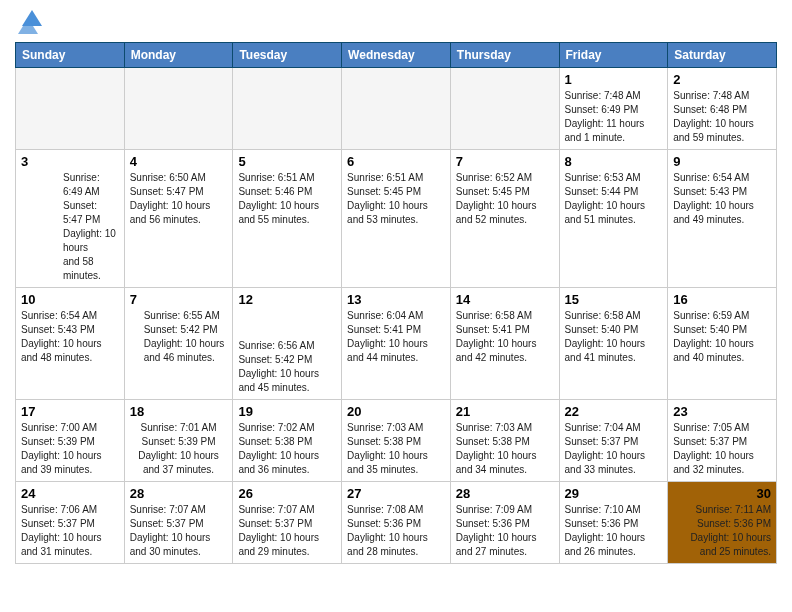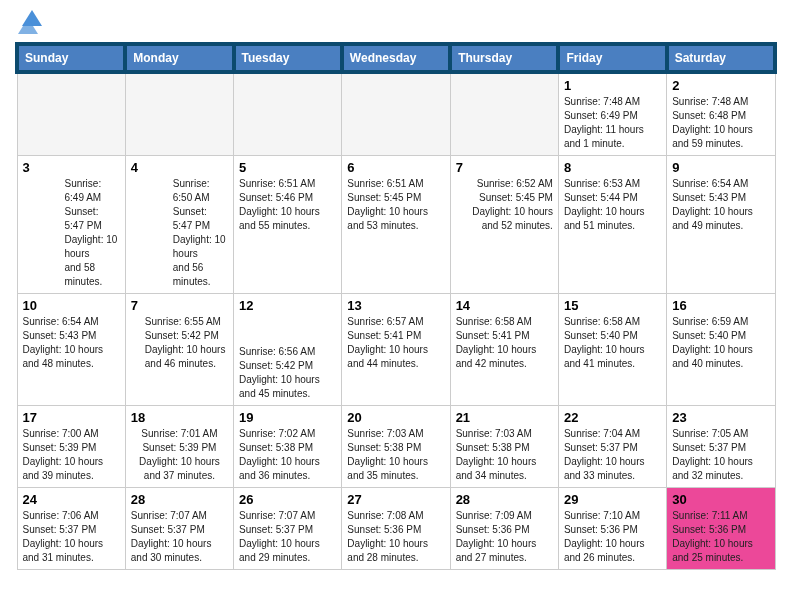--- a/index.html
+++ b/index.html
@@ -43,35 +43,36 @@
       border-collapse: collapse;
       table-layout: fixed;
     }
     th {
       background-color: #4a7fc1;
       color: white;
       text-align: left;
       padding: 5px 6px;
       font-size: 12px;
       font-weight: bold;
-      border: 4px solid #0c4a6e;
+      border: 1px solid #0c4a6e;
     }
     td {
       border: 1px solid #ccc;
       vertical-align: top;
       padding: 4px 5px;
       font-size: 10.5px;
       height: 80px;
       background: #fff;
     }
     td.empty {
       background: #f5f5f5;
     }
     td.shaded {
-      background: #ec4899;
+      background: #a16207;
+      text-align: right;
     }
     .day-num {
       font-weight: bold;
       font-size: 13px;
       margin-bottom: 2px;
       display: block;
     }
     .day-info {
       font-size: 10px;
       line-height: 1.4;
@@ -138,42 +139,42 @@
         <tr>
           <td>
             <span class="day-num">3</span>
             <div class="day-info" style="white-space: pre-line; margin-left: 42px;">Sunrise: 6:49 AM
 Sunset: 5:47 PM
 Daylight: 10 hours
 and 58 minutes.</div>
           </td>
           <td>
             <span class="day-num">4</span>
-            <div class="day-info" style="white-space: pre-line; margin-left: 42px;">Sunrise: 6:50 AM
+            <div class="day-info" style="white-space: pre-line;">Sunrise: 6:50 AM
 Sunset: 5:47 PM
 Daylight: 10 hours
 and 56 minutes.</div>
           </td>
           <td>
             <span class="day-num">5</span>
             <div class="day-info" style="white-space: pre-line;">Sunrise: 6:51 AM
 Sunset: 5:46 PM
 Daylight: 10 hours
 and 55 minutes.</div>
           </td>
           <td>
             <span class="day-num">6</span>
             <div class="day-info" style="white-space: pre-line;">Sunrise: 6:51 AM
 Sunset: 5:45 PM
 Daylight: 10 hours
 and 53 minutes.</div>
           </td>
           <td>
             <span class="day-num">7</span>
-            <div class="day-info" style="white-space: pre-line; text-align: right;">Sunrise: 6:52 AM
+            <div class="day-info" style="white-space: pre-line;">Sunrise: 6:52 AM
 Sunset: 5:45 PM
 Daylight: 10 hours
 and 52 minutes.</div>
           </td>
           <td>
             <span class="day-num">8</span>
             <div class="day-info" style="white-space: pre-line;">Sunrise: 6:53 AM
 Sunset: 5:44 PM
 Daylight: 10 hours
 and 51 minutes.</div>
@@ -203,21 +204,21 @@
           </td>
           <td>
             <span class="day-num">12</span>
             <div class="day-info" style="white-space: pre-line; margin-top: 32px;">Sunrise: 6:56 AM
 Sunset: 5:42 PM
 Daylight: 10 hours
 and 45 minutes.</div>
           </td>
           <td>
             <span class="day-num">13</span>
-            <div class="day-info" style="white-space: pre-line;">Sunrise: 6:57 AM
+            <div class="day-info" style="white-space: pre-line;">Sunrise: 6:04 AM
 Sunset: 5:41 PM
 Daylight: 10 hours
 and 44 minutes.</div>
           </td>
           <td>
             <span class="day-num">14</span>
             <div class="day-info" style="white-space: pre-line;">Sunrise: 6:58 AM
 Sunset: 5:41 PM
 Daylight: 10 hours
 and 42 minutes.</div>

